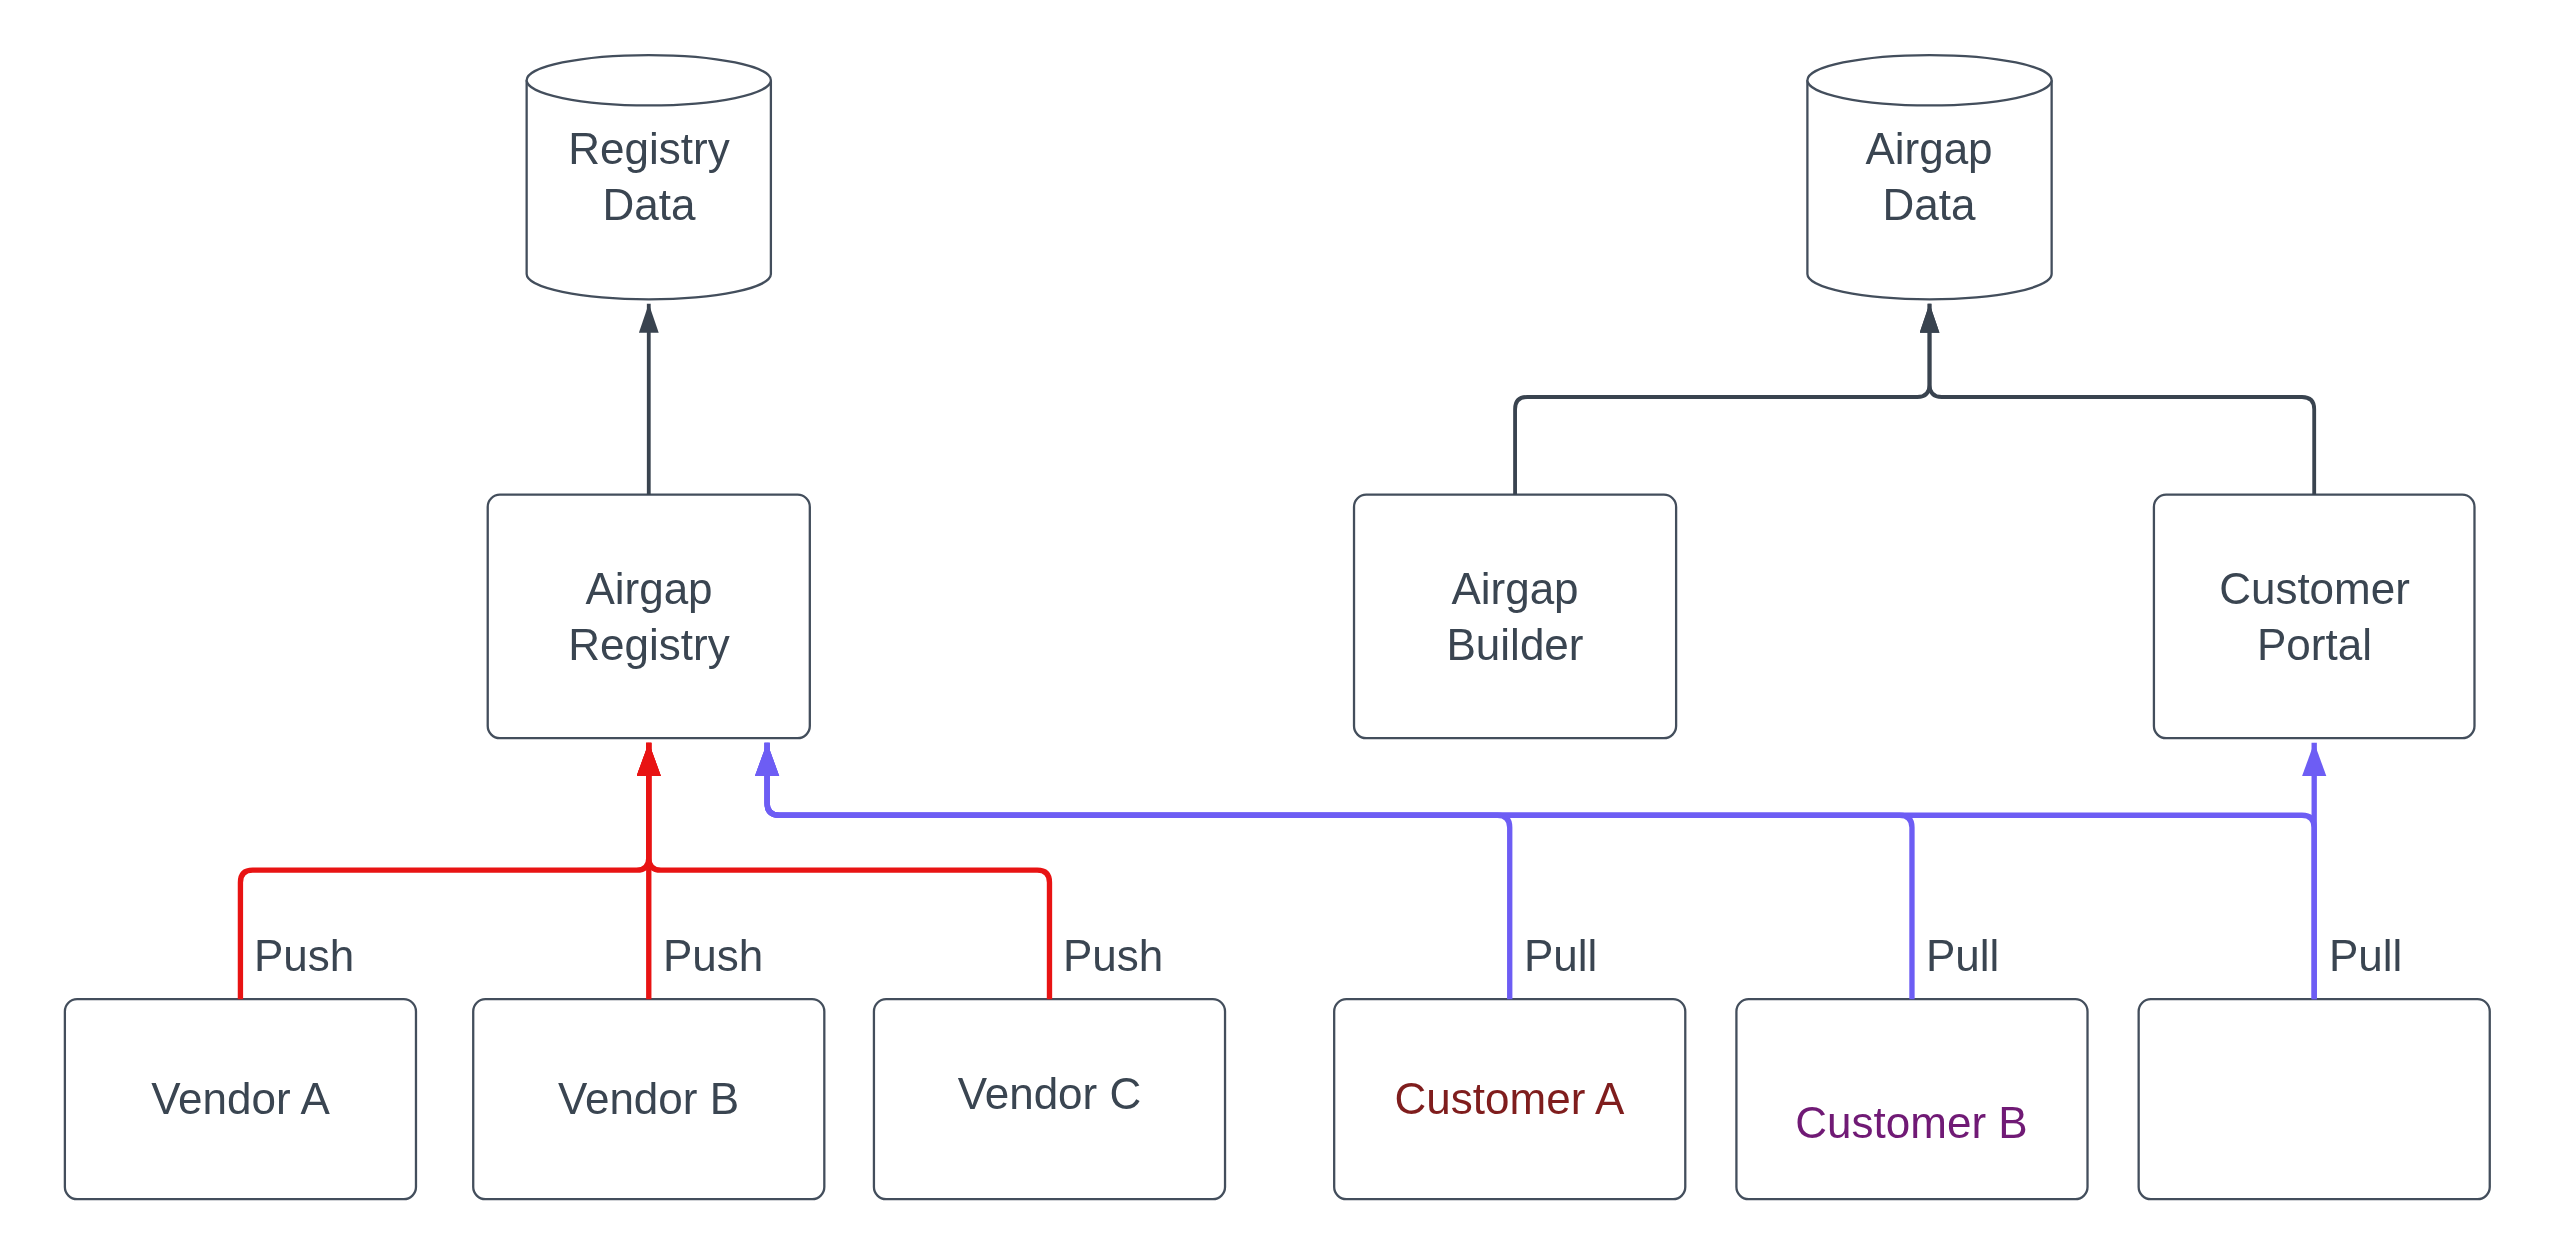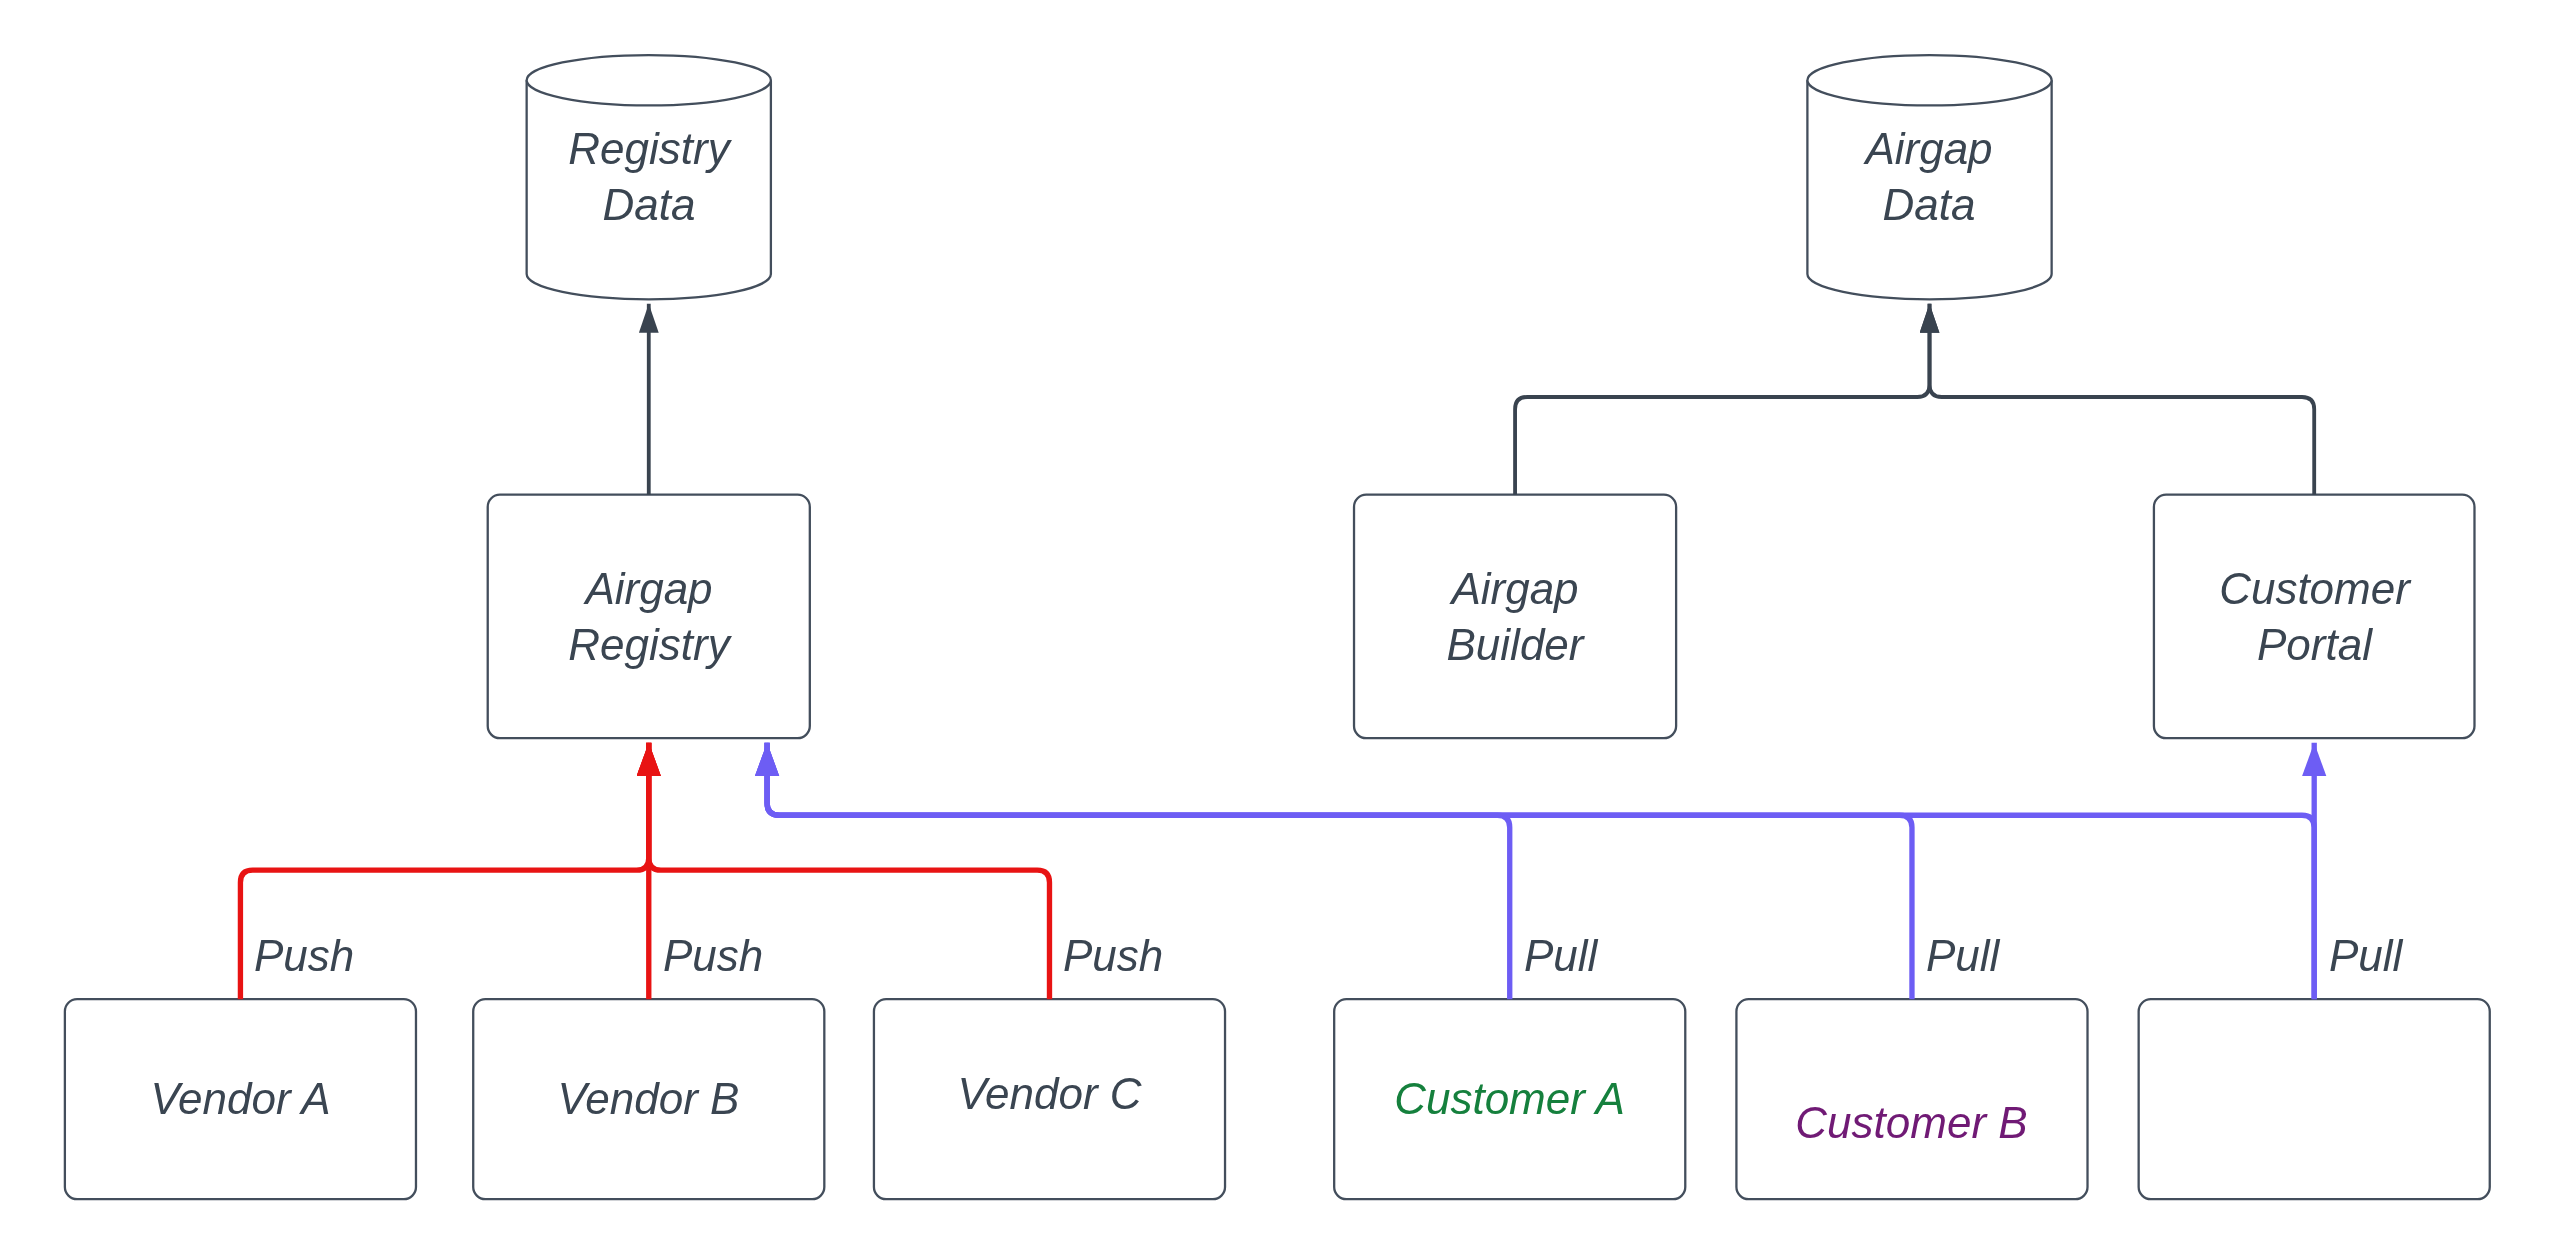--- a/index.html
+++ b/index.html
@@ -3,21 +3,20 @@
 <meta charset="utf-8">
 <style>
   html, body { margin: 0; padding: 0; background: #ffffff; }
   body { font-family: "Liberation Sans", sans-serif; }
   #canvas {
     position: relative;
     width: 2576px;
     height: 1258px;
     background: #ffffff;
     overflow: hidden;
-    font-style: italic;
   }
   #diagram-svg { position: absolute; left: 0; top: 0; }
   .node-label {
     position: absolute;
     display: flex;
     align-items: center;
     justify-content: center;
     text-align: center;
     white-space: pre-line;
     font-size: 44px;
@@ -84,21 +83,21 @@
 Data</div>
     <div class="node-label" style="left: 488px; top: 495px; width: 322px; height: 243px; color: rgb(58, 69, 81);">Airgap
 Registry</div>
     <div class="node-label" style="left: 1354px; top: 495px; width: 322px; height: 243px; color: rgb(58, 69, 81);">Airgap
 Builder</div>
     <div class="node-label" style="left: 2154px; top: 495px; width: 321px; height: 243px; color: rgb(58, 69, 81);">Customer
 Portal</div>
     <div class="node-label" style="left: 65px; top: 999px; width: 351px; height: 200px; color: rgb(58, 69, 81);">Vendor A</div>
     <div class="node-label" style="left: 473px; top: 999px; width: 351px; height: 200px; color: rgb(58, 69, 81);">Vendor B</div>
     <div class="node-label" style="left: 874px; top: 994px; width: 351px; height: 200px; color: rgb(58, 69, 81);">Vendor C</div>
-    <div class="node-label" style="left: 1334px; top: 999px; width: 351px; height: 200px; color: #15803d;">Customer A</div>
+    <div class="node-label" style="left: 1334px; top: 999px; width: 351px; height: 200px; color: #7f1d1d;">Customer A</div>
     <div class="node-label" style="left: 1736px; top: 999px; width: 351px; height: 248px; color: #701a75;">Customer B</div>
     <div class="edge-label" style="left: 254px; top: 933px; color: rgb(58, 69, 81);">Push</div>
     <div class="edge-label" style="left: 663px; top: 933px; color: rgb(58, 69, 81);">Push</div>
     <div class="edge-label" style="left: 1063px; top: 933px; color: rgb(58, 69, 81);">Push</div>
     <div class="edge-label" style="left: 1524px; top: 933px; color: rgb(58, 69, 81);">Pull</div>
     <div class="edge-label" style="left: 1926px; top: 933px; color: rgb(58, 69, 81);">Pull</div>
     <div class="edge-label" style="left: 2329px; top: 933px; color: rgb(58, 69, 81);">Pull</div>
   </div>
 
 

